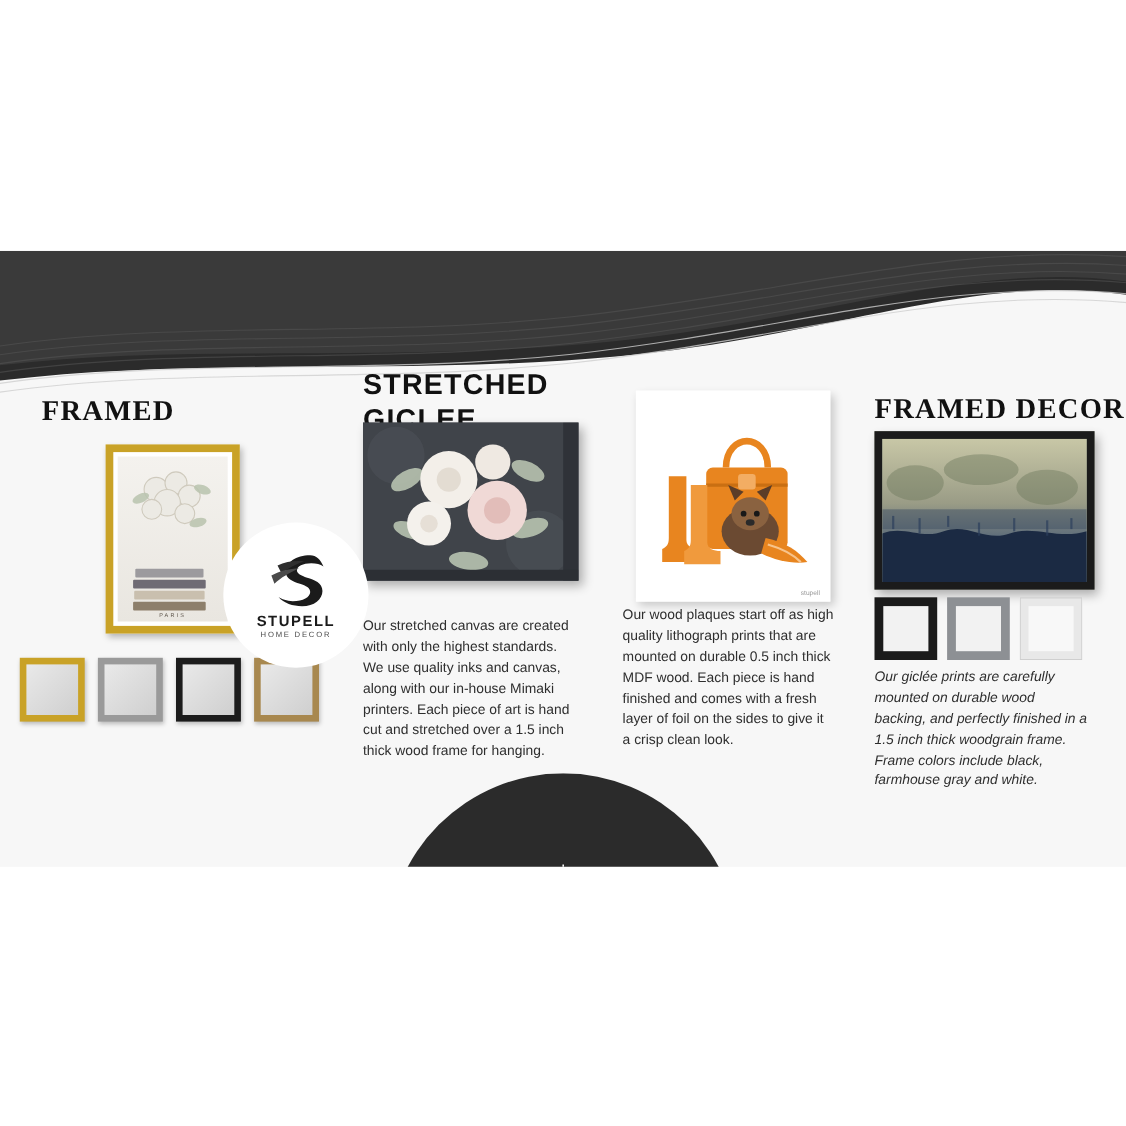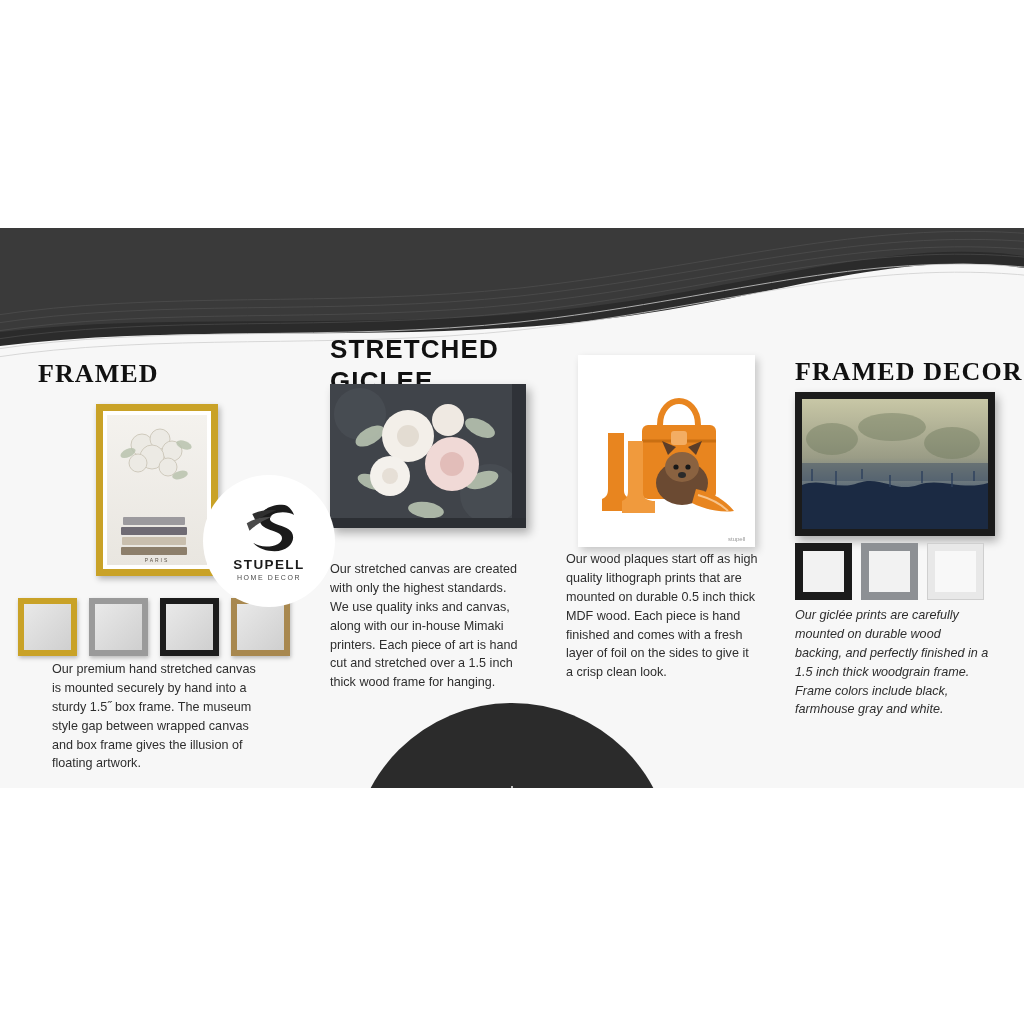--- a/index.html
+++ b/index.html
@@ -145,23 +145,20 @@
           <div class="gl"></div>
         </div>
       <div class="sw" style="background:#1c1c1c">
           <div class="gl"></div>
         </div>
       <div class="sw" style="background:#a8884f">
           <div class="gl"></div>
         </div>
     </div>
 
-    <div class="col" style="left:52px;top:432px;width:215px;">
-      <p>Our premium hand stretched canvas is mounted securely by hand into a sturdy 1.5˝ box frame. The museum style gap between wrapped canvas and box frame gives the illusion of floating artwork.</p>
-    </div>
 
     <div class="col c2">
       <h2>
         <span class="nowrap">STRETCHED</span><br>
         <span class="nowrap">GICLEE</span>
       </h2>
     </div>
 
     <div class="art2">
       <svg width="196" height="144" viewBox="0 0 196 144">

